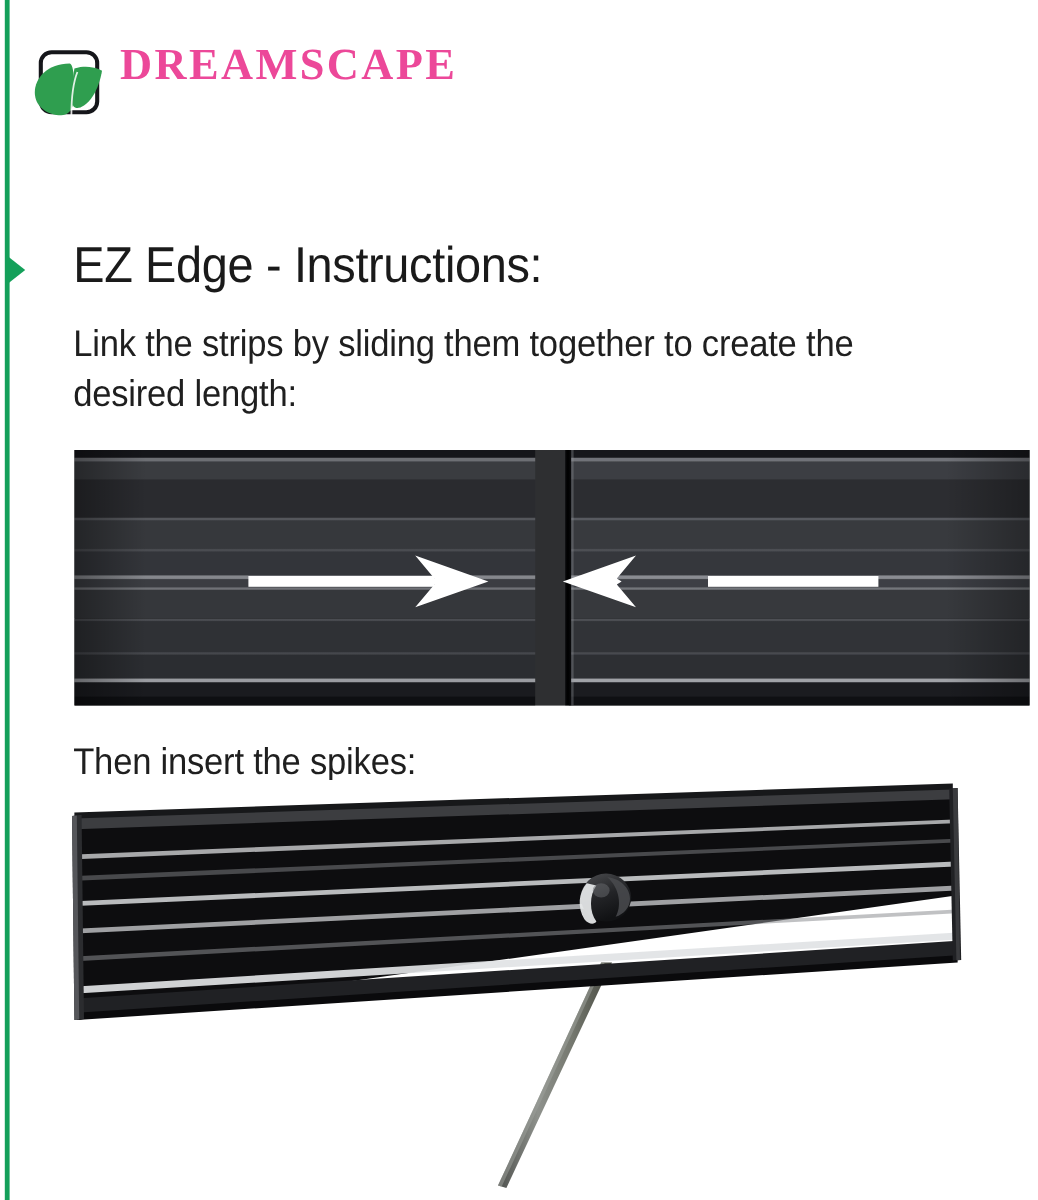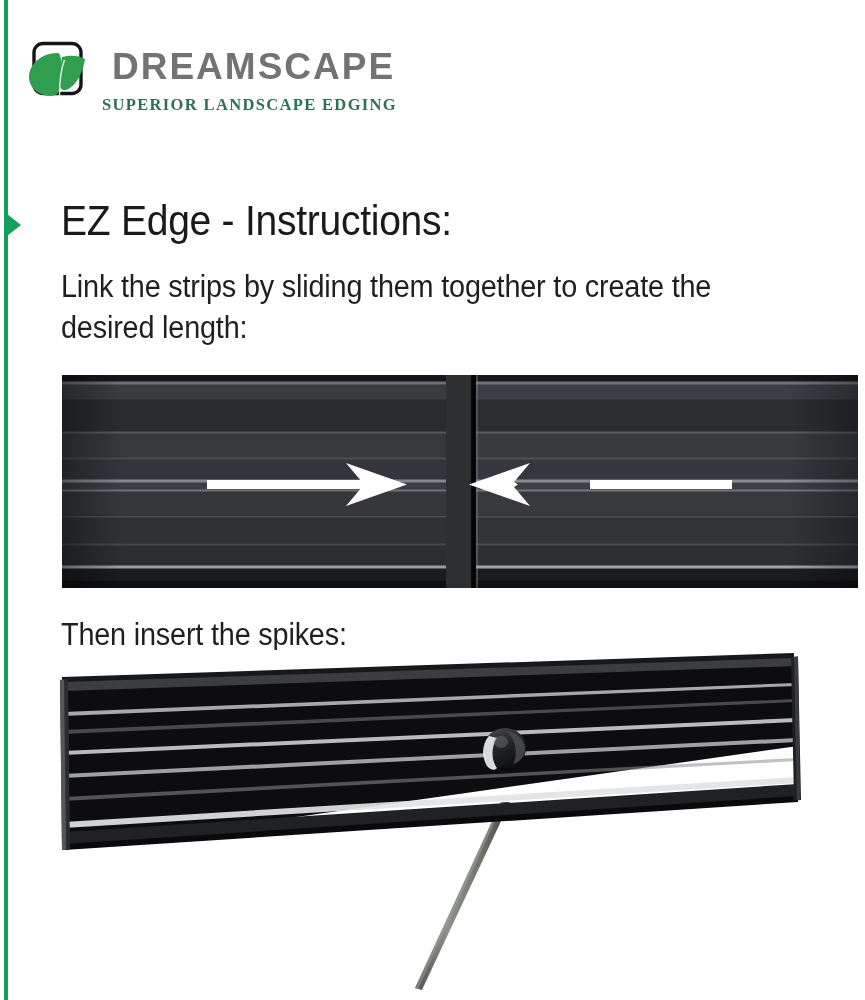--- a/index.html
+++ b/index.html
@@ -22,24 +22,24 @@
     border-bottom:11px solid transparent;
     border-left:14px solid #14a05a;
   }
 
   
   .logo-block{position:absolute;left:28px;top:38px;width:380px;height:72px;}
   .logo-mark{position:absolute;left:0;top:2px;width:62px;height:64px;}
   .logo-mark svg{display:block;}
   .logo-words{position:absolute;left:72px;top:-2px;}
   .brand-name{
-    font-family:Liberation Sans, sans-serif;
+    font-family:Liberation Serif, serif;
     font-size:37px;font-weight:700;letter-spacing:2.0px;
-    color:#737373;line-height:1;white-space:nowrap;
-    margin:12px;padding:0;
+    color:#ec4899;line-height:1;white-space:nowrap;
+    margin:0;padding:0;
   }
   .brand-tagline{
     font-family:"Liberation Serif", serif;
     font-size:16.5px;font-weight:700;letter-spacing:1.35px;
     color:#2f6f52;line-height:1;white-space:nowrap;
     margin:6px 0 0 2px;padding:0;
   }
 
   
   .headline{
@@ -141,21 +141,20 @@
         <path d="M30 13 C12 13 1 25 1 37 C1 49 12 56 23 56 C33 56 34 44 34 36 C34 25 33 13 30 13 Z" fill="#2f9e4f"></path>
 
         <path d="M34 17 C48 13 57 19 57 19 C57 19 54 40 42 48 C36 52 32 50 32 44 C32 33 33 23 34 17 Z" fill="#2f9e4f"></path>
 
         <path d="M31.5 56 C31.5 44 32.5 30 36.5 20" fill="none" stroke="#ffffff" stroke-width="1.5" opacity=".85"></path>
       </svg>
     </div>
 
     <div class="logo-words">
       <div class="brand-name">DREAMSCAPE</div>
-      <div class="brand-tagline">SUPERIOR LANDSCAPE EDGING</div>
     </div>
 
   </div>
 
   <div class="headline">EZ Edge - Instructions:</div>
   <div class="lede">Link the strips by sliding them together to create the desired length:</div>
   <div class="step2-label">Then insert the spikes:</div>
 
   <div class="photo-link">
     <div class="strip strip-left"></div>

